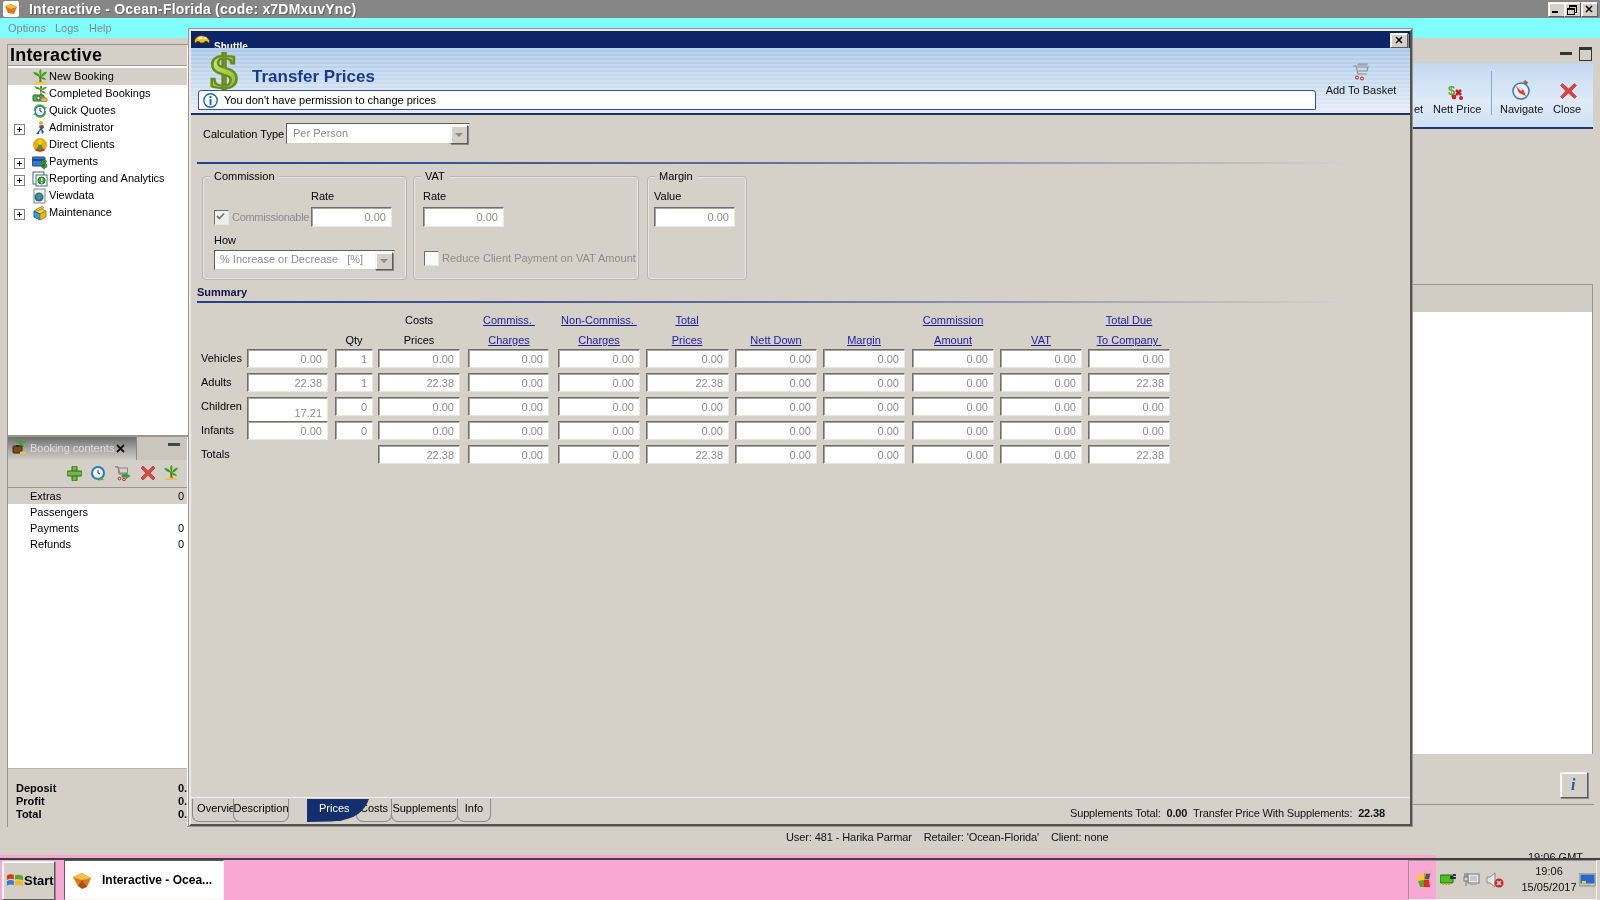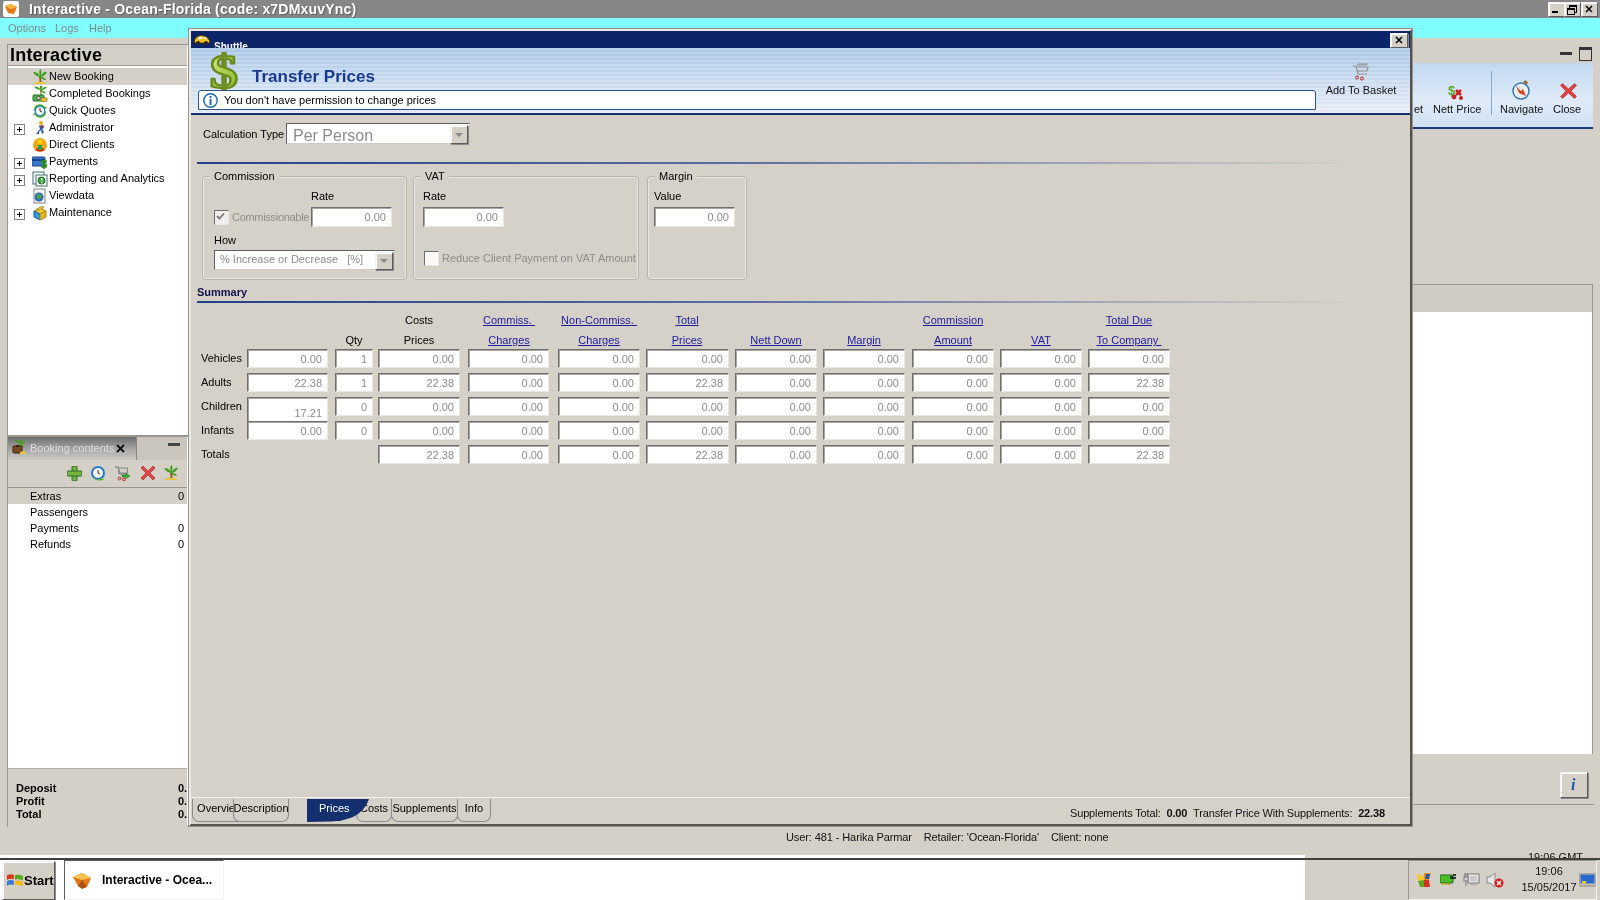--- a/index.html
+++ b/index.html
@@ -247,21 +247,21 @@
 <div class="abs" style="left:1412px;top:312px;width:180px;height:442px;background:#fff;border-right:1px solid #9a968e;"></div>
 <div class="abs raised" style="left:1560px;top:772px;width:26px;height:24px;">
     <span style="position:absolute;left:10px;top:3px;font-family:'Liberation Serif',serif;font-style:italic;font-weight:bold;font-size:16px;color:#1a5aaa;">i</span>
   </div>
 <div class="abs" style="left:1406px;top:804px;width:188px;height:1px;background:#9a968e;"></div>
 <div class="abs" style="left:1594px;top:38px;width:6px;height:817px;background:#d4d0c8;"></div>
 
 <div class="abs" style="left:786px;top:831px;font-size:11px;color:#111;letter-spacing:-0.1px;">User: 481 - Harika Parmar&nbsp;&nbsp;&nbsp;&nbsp;Retailer: 'Ocean-Florida'&nbsp;&nbsp;&nbsp;&nbsp;Client: none</div>
 <div class="abs" style="left:1528px;top:831px;font-size:11px;color:#111;margin-top:20px;">19:06 GMT</div>
 
-<div class="abs" style="left:0;top:855px;width:1305px;height:45px;background:#ffffff;">
+<div class="abs" style="left:0;top:855px;width:1436px;height:45px;background:#f9a8d4;">
  <div class="abs" style="left:0;top:3px;width:1600px;height:2px;background:#404040;"></div>
  <div class="abs raised" style="left:2px;top:6px;width:51px;height:37px;">
   <svg width="18" height="16" style="position:absolute;left:3px;top:10px;">
    <path d="M1 3.5 C3 2 5 1.8 7.8 2.8 L7.8 7.3 C5 6.3 3 6.5 1 8 Z" fill="#d83818"></path>
    <path d="M9 3.2 C11.5 2.2 14.5 2.6 17 4 L17 8.5 C14.5 7.1 11.5 6.9 9 7.7 Z" fill="#58a820"></path>
    <path d="M1 9.3 C3 7.8 5 7.6 7.8 8.6 L7.8 13.1 C5 12.1 3 12.3 1 13.8 Z" fill="#3878d8"></path>
    <path d="M9 9 C11.5 8 14.5 8.4 17 9.8 L17 14.3 C14.5 12.9 11.5 12.7 9 13.5 Z" fill="#f8b818"></path>
   </svg>
   <span style="position:absolute;left:21px;top:11px;font-size:13px;font-weight:bold;">Start</span>
  </div>
@@ -354,21 +354,21 @@
   <svg width="15" height="15" style="position:absolute;left:4px;top:2px;">
         <circle cx="7.5" cy="7.5" r="6.7" fill="#fff" stroke="#1a6ab4" stroke-width="1.4"></circle>
         <rect x="6.6" y="3" width="1.9" height="2" fill="#1a6ab4"></rect>
         <rect x="6.6" y="6" width="1.9" height="6" fill="#1a6ab4"></rect>
       </svg>
   <span style="position:absolute;left:25px;top:3px;font-size:11px;color:#000;">You don't have permission to change prices</span>
  </div>
 
  <div class="abs" style="left:12px;top:97px;font-size:11px;">Calculation Type</div>
  <div class="abs" style="left:95px;top:92px;width:184px;height:21px;background:#fff;border:1px solid;border-color:#5f5f5f #d0cdc6 #d0cdc6 #5f5f5f;box-sizing:border-box;">
-  <span style="position:absolute;left:6px;top:3px;font-size:16px;color:#8d8d8d;">Per Person</span>
+  <span style="position:absolute;left:6px;top:3px;font-size:11px;color:#8d8d8d;">Per Person</span>
   <div class="raised" style="position:absolute;right:1px;top:1px;width:16px;height:17px;">
         <div style="position:absolute;left:4px;top:7px;width:0;height:0;border:4px solid transparent;border-top-color:#8a8a8a;"></div>
       </div>
  </div>
  <div class="abs" style="left:6px;top:131px;width:1202px;height:2px;background:linear-gradient(90deg,#21418b,#5a6da2 45%,rgba(213,209,201,0) 96%);"></div>
 
  <div class="gb" style="left:11px;top:145px;width:203px;height:102px;">
       <span>Commission</span>
   <div class="abs" style="left:108px;top:13px;font-size:11px;">Rate</div>
   <div class="abs" style="left:11px;top:33px;width:13px;height:13px;background:#efeeea;border:1px solid;border-color:#6e6e6e #e9e7e2 #e9e7e2 #6e6e6e;">

